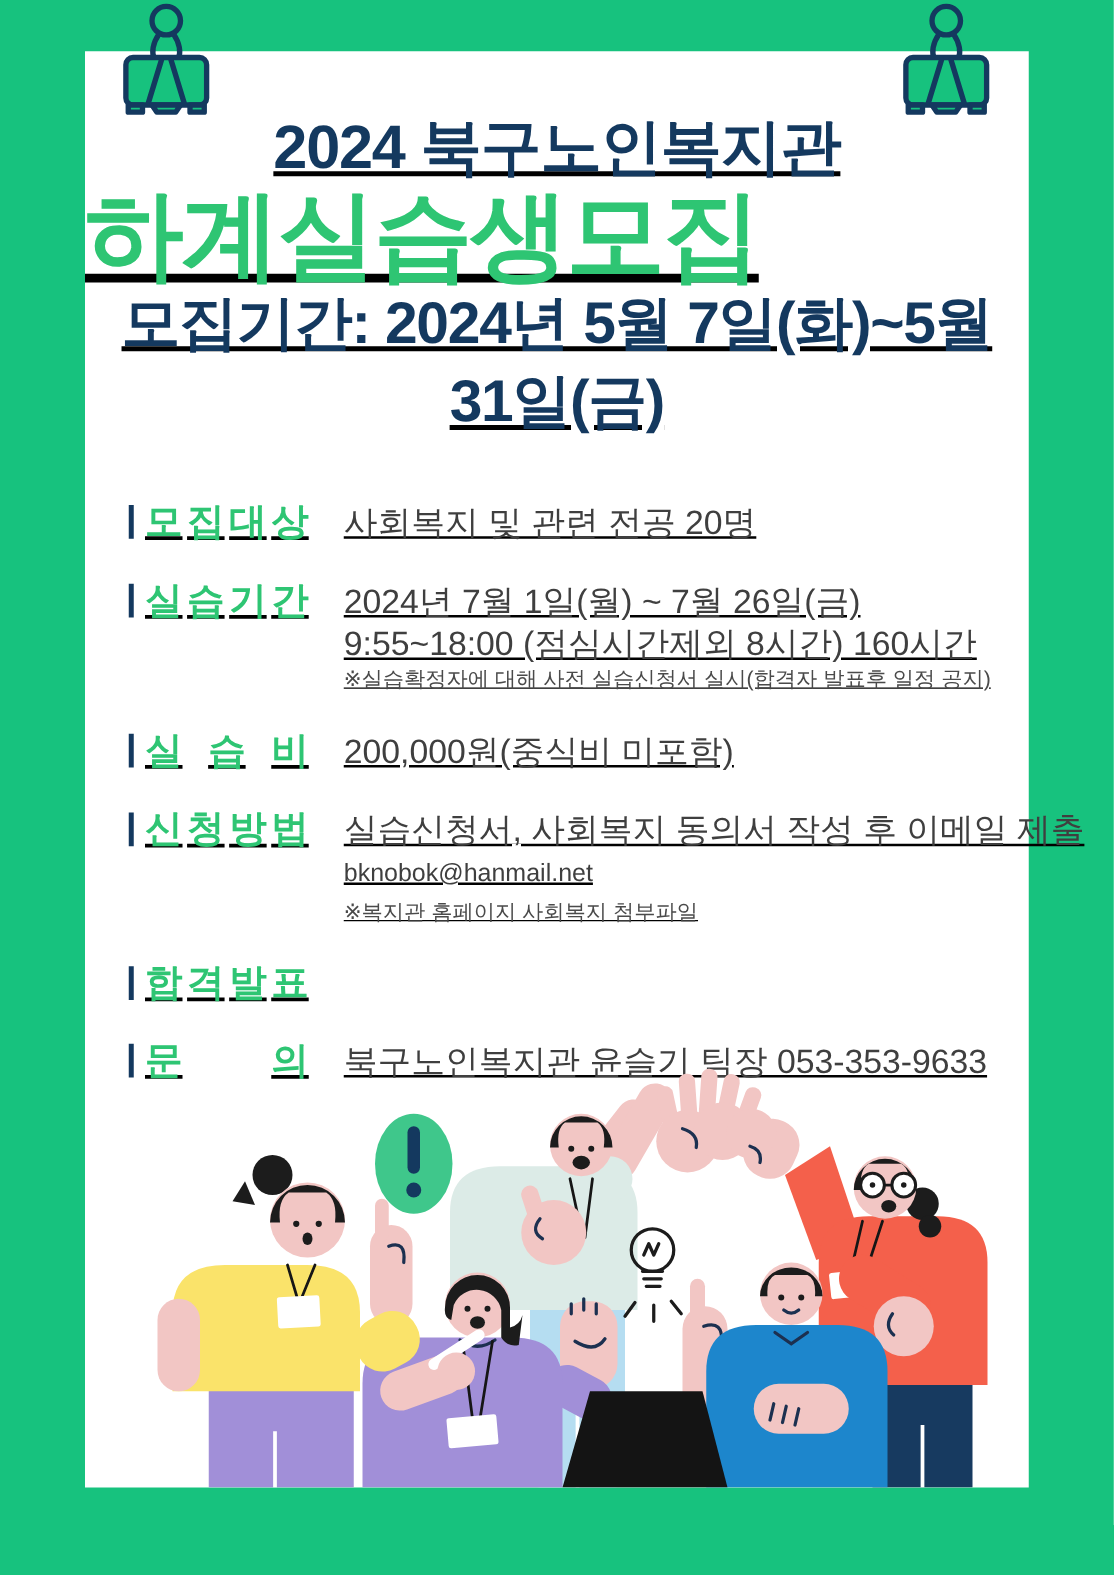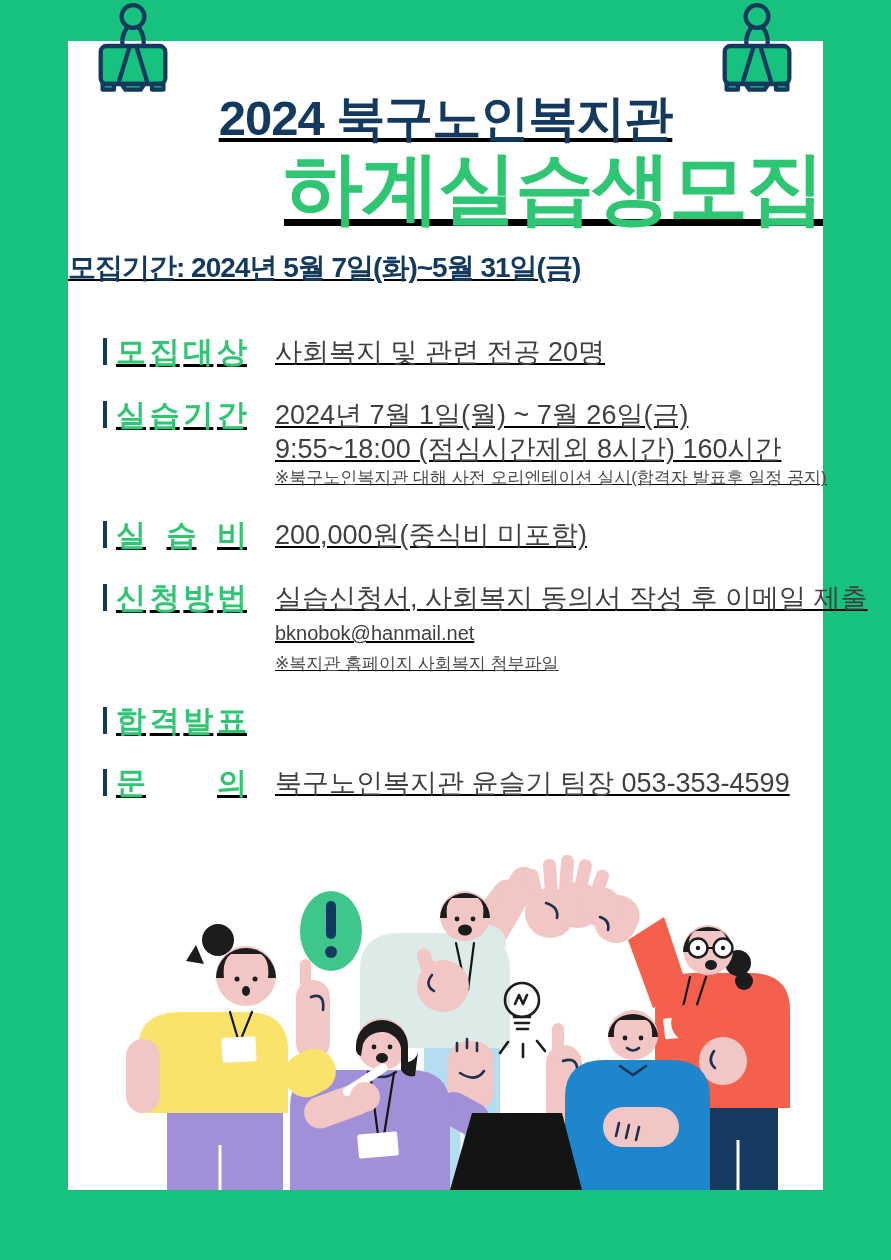--- a/index.html
+++ b/index.html
@@ -22,26 +22,26 @@
     text-decoration:underline;
   }
   .clip{position:absolute;top:-41px;width:76px;height:92px;}
   .clip-left{left:27px;}
   .clip-right{left:651px;}
   .title1{
     margin:52px 0 0 0;text-align:center;color:var(--navy);
     font-size:49px;font-weight:800;letter-spacing:-1px;line-height:1.05;
   }
   .title2{
-    margin:4px 0 0 0;text-align:right;color:var(--accent-green);
+    margin:4px 0 0 0;text-align:left;color:var(--accent-green);
     font-size:79px;font-weight:800;letter-spacing:-2px;line-height:1.0;
   }
   .period{
-    margin-top:22px;text-align:left;color:var(--navy);
-    font-size:28px;font-weight:800;letter-spacing:-1px;
+    text-align:center;color:var(--navy);
+    font-size:47px;font-weight:800;letter-spacing:-1px;
   }
   .sections{margin-top:48px;padding-left:35px;padding-right:10px;}
   .row{display:flex;align-items:flex-start;margin-bottom:29px;}
   .labelwrap{display:flex;align-items:flex-start;flex:0 0 150px;}
   .bar{width:4px;height:27px;background:var(--navy);margin-top:3px;margin-right:9px;flex:0 0 4px;}
   .label{
     width:131px;display:flex;justify-content:space-between;
     color:var(--accent-green);font-size:30px;font-weight:800;line-height:33px;
   }
   .content{flex:1;min-width:0;padding-left:22px;}
@@ -113,21 +113,21 @@
           <span class="label">
             <span>실</span>
             <span>습</span>
             <span>기</span>
             <span>간</span>
           </span>
         </div>
         <div class="content">
           <div class="line body">2024년 7월 1일(월) ~ 7월 26일(금)</div>
           <div class="line body">9:55~18:00 (점심시간제외 8시간) 160시간</div>
-          <div class="line note">※북구노인복지관 대해 사전 오리엔테이션 실시(합격자 발표후 일정 공지)</div>
+          <div class="line note">※실습확정자에 대해 사전 실습신청서 실시(합격자 발표후 일정 공지)</div>
         </div>
       </div>
       <div class="row">
         <div class="labelwrap">
           <span class="bar"></span>
           <span class="label">
             <span>실</span>
             <span>습</span>
             <span>비</span>
           </span>
@@ -165,21 +165,21 @@
       </div>
       <div class="row">
         <div class="labelwrap">
           <span class="bar"></span>
           <span class="label">
             <span>문</span>
             <span>의</span>
           </span>
         </div>
         <div class="content">
-          <div class="line body">북구노인복지관 윤슬기 팀장 053-353-4599</div>
+          <div class="line body">북구노인복지관 윤슬기 팀장 053-353-9633</div>
         </div>
       </div>
     </div>
 
   <svg class="illus" viewBox="0 0 755 345" aria-hidden="true">
 
     <g>
       <rect class="f-lblue" x="356" y="195" width="76" height="150" rx="8"></rect>
       <path d="M394 250 V345" stroke="#ffffff" stroke-width="3" fill="none"></path>
       <rect class="f-skin" x="406" y="28" width="28" height="90" rx="14" transform="rotate(38 420 73)"></rect>

